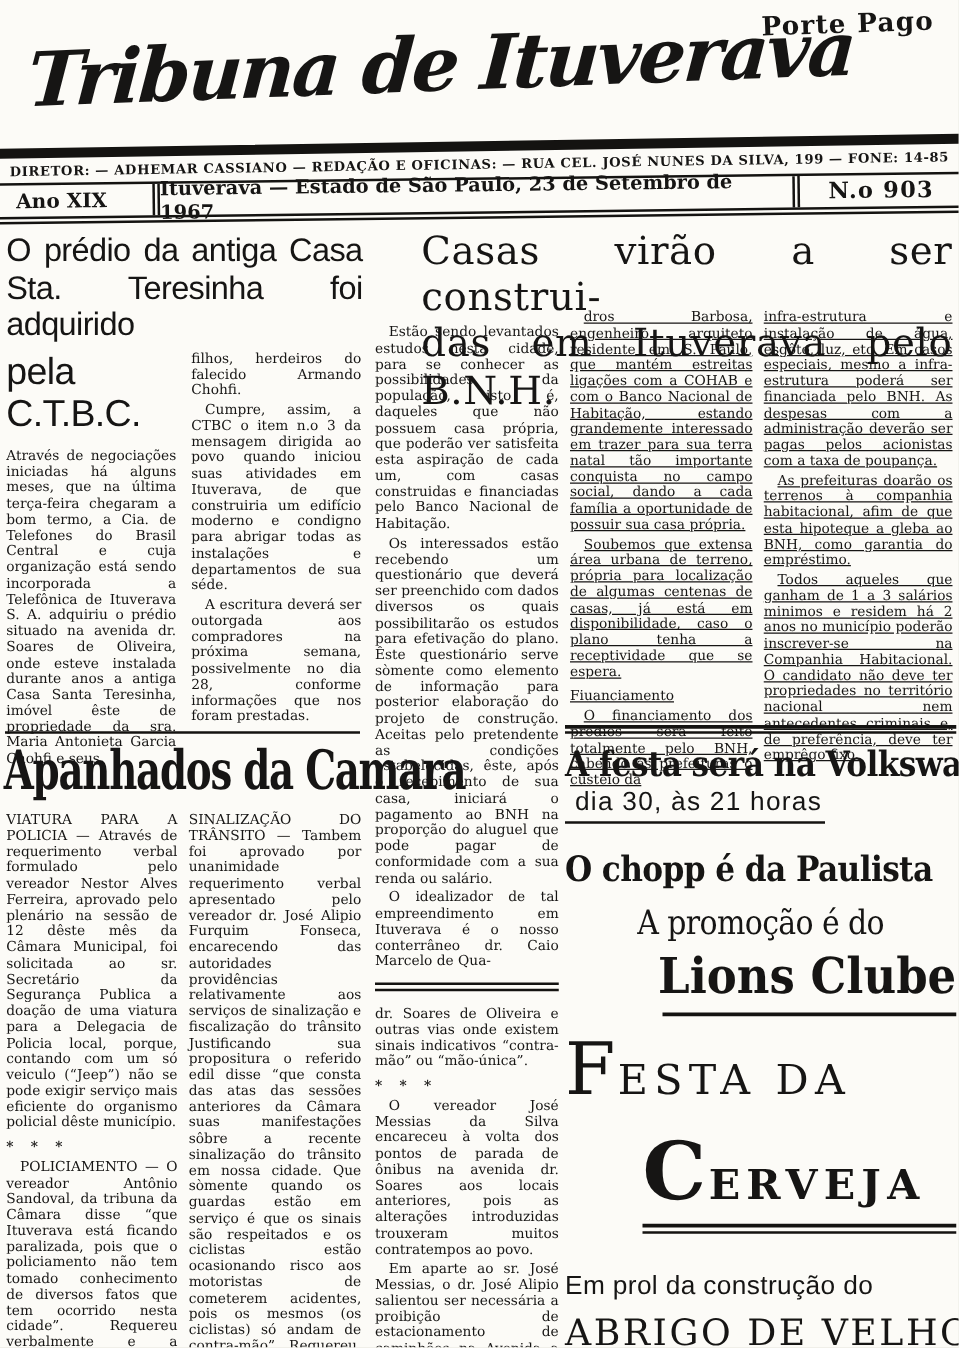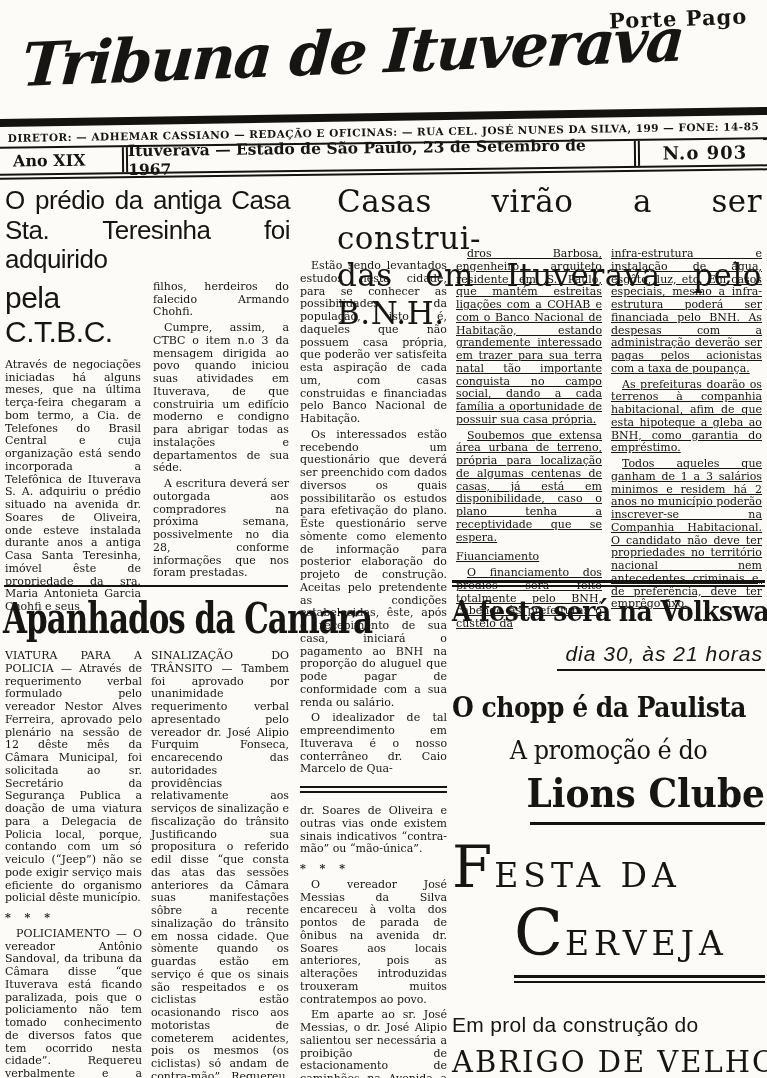--- a/index.html
+++ b/index.html
@@ -61,33 +61,33 @@
     font-weight:bold; font-size:31px; letter-spacing:-1px; white-space:nowrap;
     transform:scaleY(1.4); transform-origin:top left; }
   .cam-col{ position:absolute; top:650px; }
   .cam-col1{ left:5px; width:137px; }
   .cam-col2{ left:151px; width:138px; }
   
   .ads{ position:absolute; left:452px; top:580px; width:313px; }
   .ads-rule{ height:7px; border-top:3px solid #141311; border-bottom:2px solid #141311; }
   .ad-condensed{ font-weight:bold; transform:scaleY(1.12); transform-origin:center left; }
   .ad-vw1{ font-size:25px; margin-top:10px; letter-spacing:-0.5px; white-space:nowrap; }
-  .ad-vw2{ text-align:right; margin-top:16px;font-style:italic; }
+  .ad-vw2{ text-align:left; margin-top:4px; }
   .ad-vw2 span{ display:inline-block; font-family:"Liberation Sans", sans-serif;
     font-size:21px; border-bottom:2px solid #141311; padding:0 2px 3px 8px;
     letter-spacing:1px; }
   .ad-chopp{ font-size:25px; margin-top:22px; letter-spacing:-0.5px; }
   .ad-promo{ font-size:24px; margin-top:14px; text-align:center; letter-spacing:-0.5px;
     transform:scaleY(1.12); }
   .ad-lions{ font-size:36px; font-weight:bold; text-align:right; margin-top:8px;
     letter-spacing:0px; transform:scaleY(1.1); transform-origin:center right; }
   .ad-lions-rule{ margin-left:78px; border-top:3px solid #141311; margin-top:8px; }
   .festa{ font-size:33px; letter-spacing:5px; margin-top:12px; line-height:1.05; }
   .festa::first-letter{ font-size:58px; letter-spacing:2px; }
-  .festa2{ margin-left:62px; margin-top:2px; }
+  .festa2{ margin-left:62px; margin-top:18px;font-weight:bold; }
   .festa2::first-letter{ font-size:64px; }
   .cerveja-rule{ margin-left:62px; height:8px; border-top:3px solid #141311;
     border-bottom:2px solid #141311; margin-top:8px; }
   .ad-prol{ font-family:"Liberation Sans", sans-serif; font-size:21px; margin-top:30px;
     letter-spacing:0.3px; }
   .ad-abrigo{ font-size:29px; letter-spacing:2px; margin-top:8px; white-space:nowrap;
     border-bottom:1px solid #d8d5cc; padding-bottom:6px; }
 </style>
 </head>
 <body>

